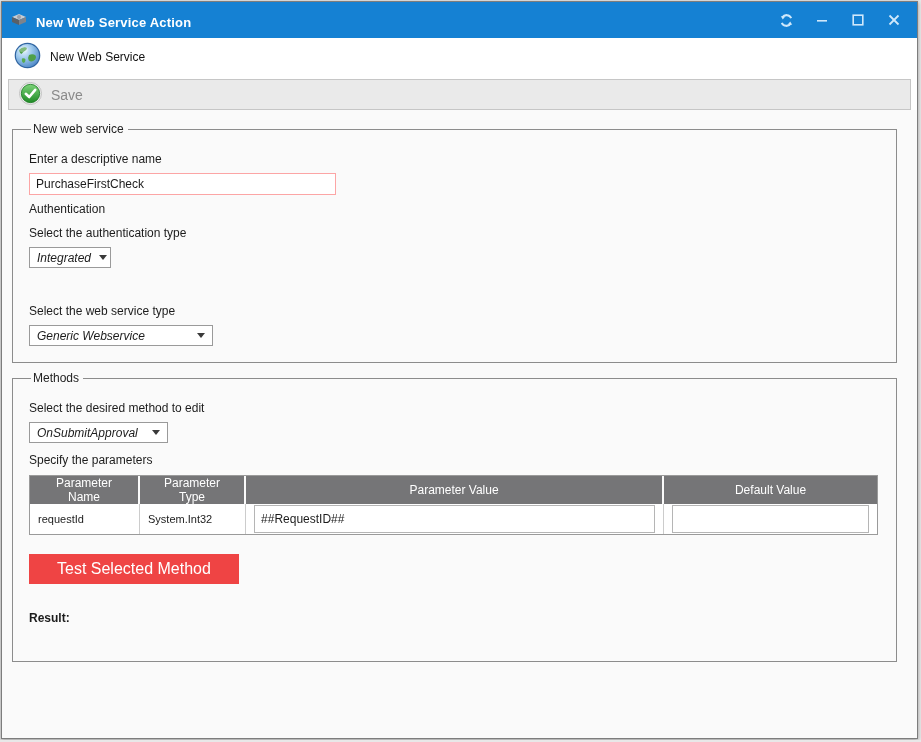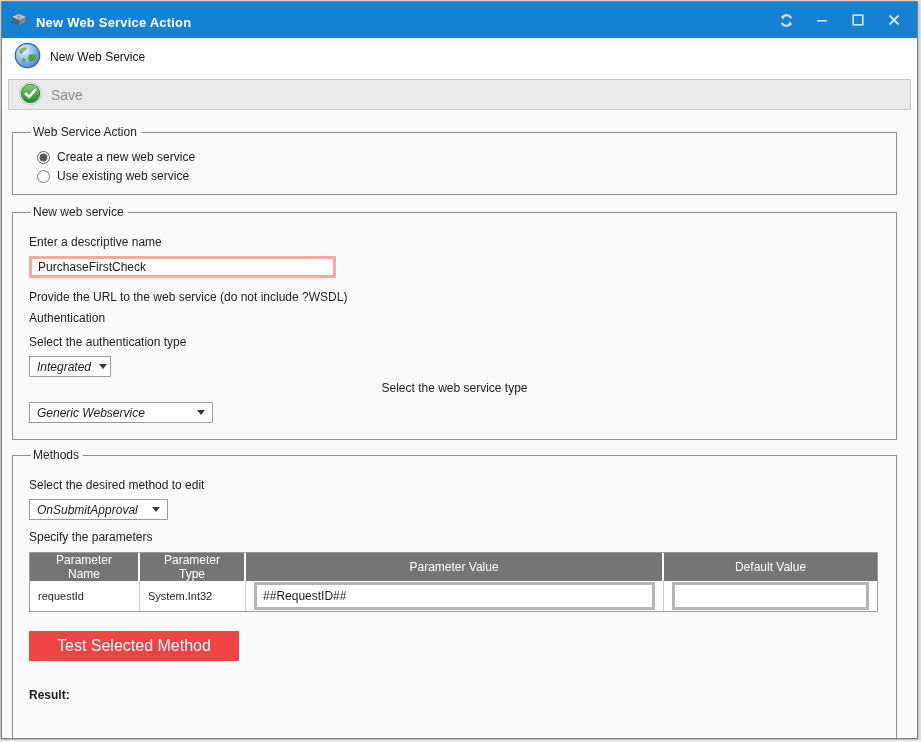--- a/index.html
+++ b/index.html
@@ -65,21 +65,21 @@
     color:#222;
     padding: 0 4px 0 2px;
     margin-left: 2px;
   }
   .field-label { margin-top: 10px; color:#1c1c1c; }
   .radio-row { display:flex; align-items:center; gap:7px; margin: 5px 0 5px 8px; }
   .radio-row input[type=radio] { width:13px; height:13px; accent-color:#5a5a5a; }
   input[type=text] {
     display:block;
     height: 22px;
-    border: 3px solid #fca5a5;
+    border: 1px solid #fca5a5;
     background:#ffffff;
     font-family: "Liberation Sans","DejaVu Sans",sans-serif;
     font-size: 12px;
     color:#1c1c1c;
     padding: 0 6px;
     margin-top: 7px;
     outline: none;
   }
   .input-name { width: 307px; }
   .input-url  { width: 609px; }
@@ -227,48 +227,36 @@
         <circle cx="11.5" cy="11.5" r="11" fill="#ececec" stroke="#c2c2c2" stroke-width="1"></circle>
         <circle cx="11.5" cy="11.5" r="9.2" fill="url(#ggreen)" stroke="#187a1f" stroke-width="0.8"></circle>
         <path d="M6.8 11.8 L10.2 15 L16.2 7.8" stroke="#ffffff" stroke-width="2.6" fill="none" stroke-linecap="round" stroke-linejoin="round"></path>
       </svg>
     </span>
     <span class="toolbar-label">Save</span>
   </div>
 
   <div class="content">
 
-    <fieldset style="padding-bottom:6px;">
-      <legend>Web Service Action</legend>
-      <div class="radio-row">
-        <input type="radio" name="ws-action" checked="" style="">
-        <span>Create a new web service</span>
-      </div>
-      <div class="radio-row">
-        <input type="radio" name="ws-action" style="">
-        <span>Use existing web service</span>
-      </div>
-    </fieldset>
 
     <fieldset style="margin-top:10px; padding-bottom:16px;">
       <legend>New web service</legend>
 
       <div class="field-label">Enter a descriptive name</div>
       <input type="text" class="input-name" value="PurchaseFirstCheck" style="">
 
-      <div class="field-label" style="margin-top:12px;">Provide the URL to the web service (do not include ?WSDL)</div>
 
       <div class="field-label" style="margin-top:7px;">Authentication</div>
       <div class="field-label">Select the authentication type</div>
       <div class="dropdown dd-auth">
         <span>Integrated</span>
         <span class="dd-caret"></span>
       </div>
 
-      <div class="field-label" style="margin-top:4px;text-align:center;">Select the web service type</div>
+      <div class="field-label" style="margin-top:36px;">Select the web service type</div>
       <div class="dropdown dd-type">
         <span>Generic Webservice</span>
         <span class="dd-caret"></span>
       </div>
     </fieldset>
 
     <fieldset style="margin-top:8px; min-height:264px;">
       <legend>Methods</legend>
 
       <div class="field-label">Select the desired method to edit</div>

